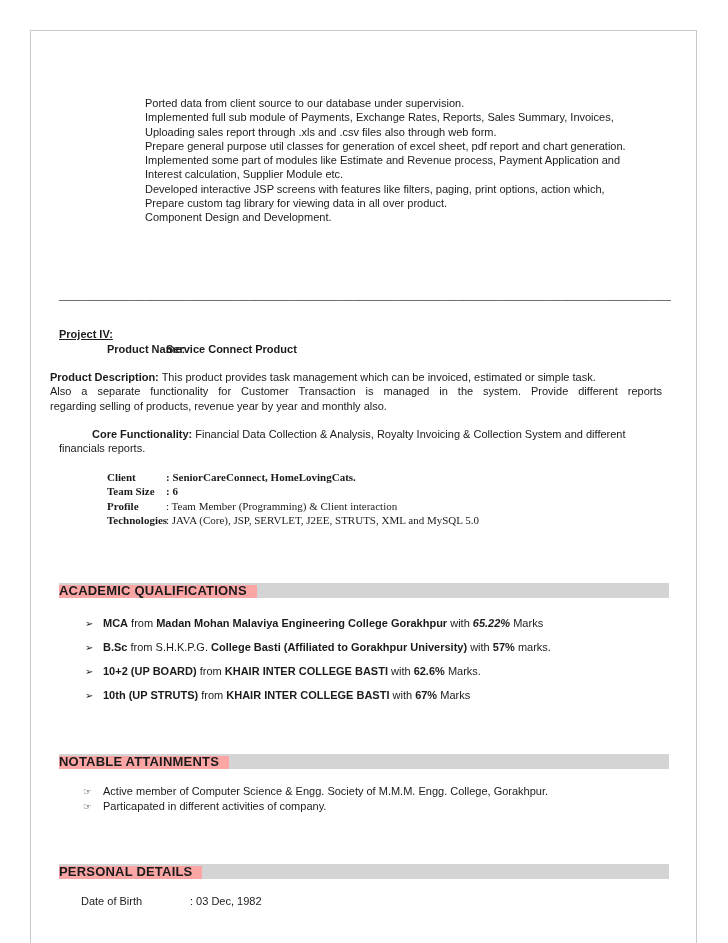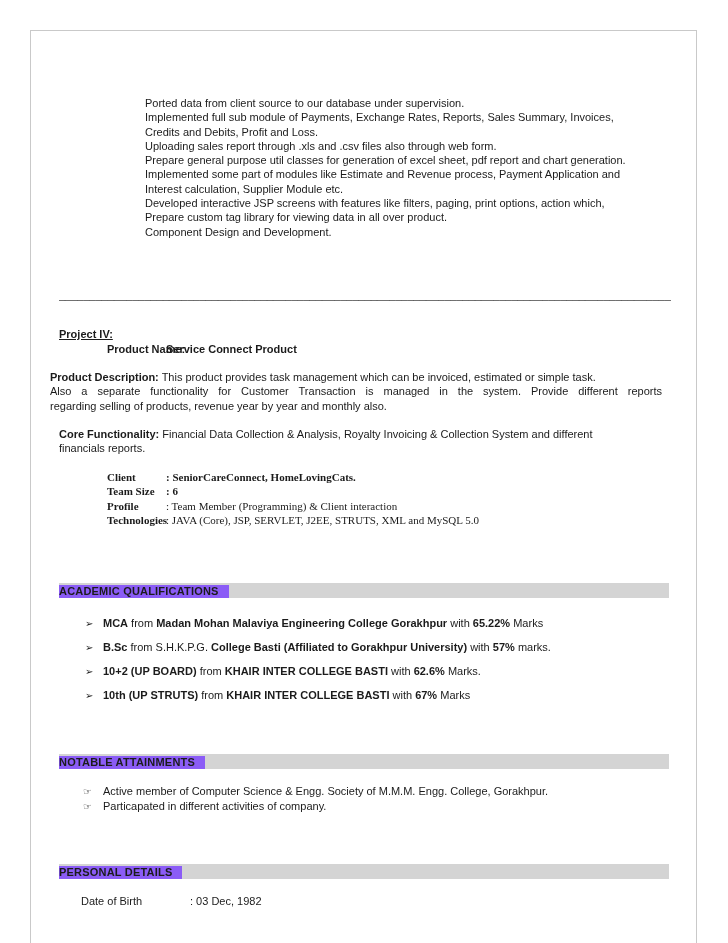--- a/index.html
+++ b/index.html
@@ -41,23 +41,23 @@
 
   .client-kv { left:59px; top:470px;font-family:Liberation Serif, serif; }
   .kv-label { display:inline-block; width:107px; font-weight:bold;padding-left:48px; }
   .kv-value.vb { font-weight:bold; }
 
   .section-bar {
     left:59px; width:610px; height:15px;
     background:#d4d4d4; padding-top:2px;
   }
   .section-bar .hd {
-    display:inline-block; background:#8b5cf6;
+    display:inline-block; background:#fca5a5;
     height:13px; line-height:12px;
-    font-weight:bold; font-size:11px;
+    font-weight:bold; font-size:13px;
     letter-spacing:0.2px; padding-right:10px;
   }
   .bar-academic { top:583px; }
   .bar-attain   { top:754px; }
   .bar-personal { top:864px; }
 
   .academic-list { left:85px; top:616px; }
   .ac-item { margin-bottom:8.7px; }
   .ac-bullet {
     display:inline-block; width:18px;
@@ -76,21 +76,20 @@
   .p-label { display:inline-block; width:131px;padding-left:22px; }
 </style>
 </head>
 <body>
 
 <div class="abs page-border"></div>
 
 <div class="abs work-list">
   <div class="line">Ported data from client source to our database under supervision.</div>
   <div class="line">Implemented full sub module of Payments, Exchange Rates, Reports, Sales Summary, Invoices,</div>
-  <div class="line">Credits and Debits, Profit and Loss.</div>
   <div class="line">Uploading sales report through .xls and .csv files also through web form.</div>
   <div class="line">Prepare general purpose util classes for generation of excel sheet, pdf report and chart generation.</div>
   <div class="line">Implemented some part of modules like Estimate and Revenue process, Payment Application and</div>
   <div class="line">Interest calculation, Supplier Module etc.</div>
   <div class="line">Developed interactive JSP screens with features like filters, paging, print options, action which,</div>
   <div class="line">Prepare custom tag library for viewing data in all over product.</div>
   <div class="line">Component Design and Development.</div>
 </div>
 
 <div class="abs separator">____________________________________________________________________________________________________</div>
@@ -101,21 +100,21 @@
   <span class="kv-label">Product Name:</span><span>Service Connect Product</span>
 </div>
 
 <div class="abs desc">
   <div class="line"><span style="font-weight: bold;">Product Description:</span><span>  This product provides task management which can be invoiced, estimated or simple task.</span></div>
   <div class="wrapline jlast" style="line-height:14.3px;">Also a separate functionality for Customer Transaction is managed in the system. Provide different reports</div>
   <div class="line">regarding selling of products, revenue year by year and monthly also.</div>
 </div>
 
 <div class="abs core">
-  <div class="line"><span style="font-weight: bold;">Core Functionality:</span><span> Financial Data Collection &amp; Analysis, Royalty Invoicing &amp; Collection System and different</span></div>
+  <div class="line"><span style="font-weight: bold; margin-left: 33px;">Core Functionality:</span><span> Financial Data Collection &amp; Analysis, Royalty Invoicing &amp; Collection System and different</span></div>
   <div class="line">financials reports.</div>
 </div>
 
 <div class="abs client-kv">
   <div class="line">
     <span class="kv-label">Client</span><span class="kv-value vb">: SeniorCareConnect, HomeLovingCats.</span>
   </div>
   <div class="line">
     <span class="kv-label">Team Size</span><span class="kv-value vb">: 6</span>
   </div>
@@ -126,21 +125,21 @@
     <span class="kv-label">Technologies</span><span class="kv-value">:  JAVA (Core), JSP, SERVLET, J2EE, STRUTS, XML and MySQL 5.0</span>
   </div>
 </div>
 
 <div class="abs section-bar bar-academic">
   <span class="hd">ACADEMIC QUALIFICATIONS</span>
 </div>
 
 <div class="abs academic-list">
   <div class="ac-item line">
-    <span class="ac-bullet">➢</span><span><span style="font-weight: bold;">MCA</span><span> from </span><span style="font-weight: bold;">Madan Mohan Malaviya Engineering College Gorakhpur</span><span>  with </span><span style="font-weight: bold;">65.22%</span><span> Marks</span></span>
+    <span class="ac-bullet">➢</span><span><span style="font-weight: bold;">MCA</span><span> from </span><span style="font-weight: bold;">Madan Mohan Malaviya Engineering College Gorakhpur</span><span>  with </span><span style="font-weight: bold; font-style: italic;">65.22%</span><span> Marks</span></span>
   </div>
   <div class="ac-item line">
     <span class="ac-bullet">➢</span><span><span style="font-weight: bold;">B.Sc</span><span> from S.H.K.P.G. </span><span style="font-weight: bold;">College Basti (Affiliated to Gorakhpur University)</span><span> with </span><span style="font-weight: bold;">57%</span><span> marks.</span></span>
   </div>
   <div class="ac-item line">
     <span class="ac-bullet">➢</span><span><span style="font-weight: bold;">10+2 (UP BOARD)</span><span> from </span><span style="font-weight: bold;">KHAIR INTER COLLEGE BASTI</span><span> with </span><span style="font-weight: bold;">62.6%</span><span> Marks.</span></span>
   </div>
   <div class="ac-item line">
     <span class="ac-bullet">➢</span><span><span style="font-weight: bold;">10th (UP STRUTS)</span><span> from  </span><span style="font-weight: bold;">KHAIR INTER COLLEGE BASTI</span><span> with </span><span style="font-weight: bold;">67%</span><span> Marks</span></span>
   </div>

